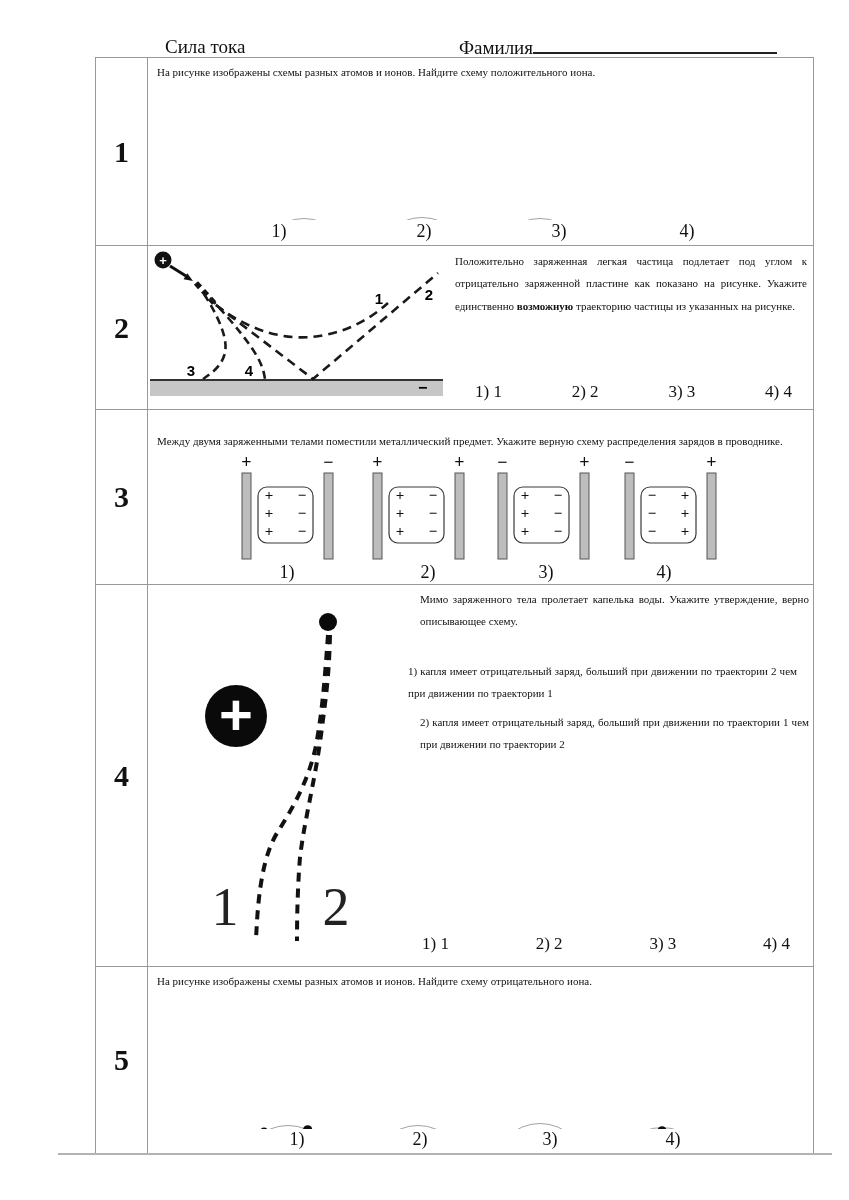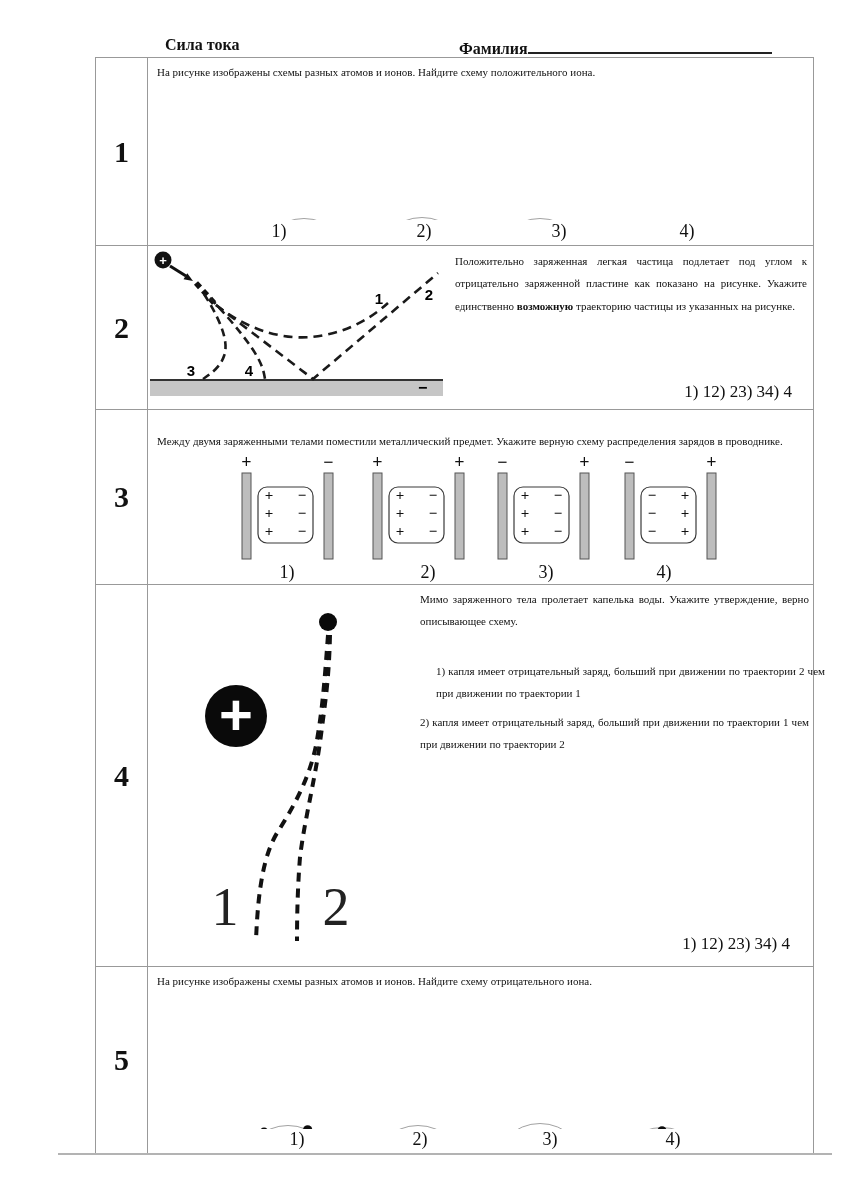--- a/index.html
+++ b/index.html
@@ -1,29 +1,29 @@
 <!DOCTYPE html>
 <html><head>
 <meta charset="utf-8">
 <style>
   html,body{margin:0;padding:0}
   body{width:849px;height:1200px;background:#fff;position:relative;
        font-family:"Liberation Serif",serif;color:#111;overflow:hidden}
   .abs{position:absolute}
-  .hdr{font-weight:bold;font-size:16px;white-space:nowrap}
+  .hdr{font-weight:normal;font-size:19px;white-space:nowrap}
   .uline{display:inline-block;width:244px;border-bottom:2px solid #222;height:16px;vertical-align:baseline}
   .tbl{position:absolute;left:95px;top:57px;width:719px;border:1px solid #999;box-sizing:border-box}
   .row{display:grid;grid-template-columns:52px 1fr;box-sizing:border-box;border-bottom:1px solid #999}
   .row:last-child{border-bottom:none}
   .cnum{border-right:1px solid #999;display:flex;align-items:center;justify-content:center;
         font-weight:bold;font-size:30px}
   .cbody{position:relative}
   .qt{font-size:11px;line-height:22.4px;text-align:justify;position:absolute}
   .optlab{position:absolute;font-size:18px;transform:translateX(-50%);white-space:nowrap}
-  .ansrow{position:absolute;display:flex;justify-content:flex-end;font-size:17px}
+  .ansrow{position:absolute;display:flex;justify-content:space-between;font-size:17px}
   .bigdig{position:absolute;font-size:54px;color:#222;transform:translateX(-50%);line-height:1}
   svg text{font-family:"Liberation Serif",serif}
   svg .sans{font-family:"Liberation Sans",sans-serif}
 </style>
 </head>
 <body>
 
 <div class="abs hdr" style="left:165px;top:36px">Сила тока</div>
 <div class="abs hdr" style="left:459px;top:36px"><span>Фамилия</span><span class="uline"></span></div>
 
@@ -189,21 +189,21 @@
       <svg class="abs" style="left:0;top:0" width="270" height="372">
         <circle cx="88" cy="131" r="31" fill="#0a0a0a"></circle>
         <text x="88" y="150" font-size="58" font-weight="bold" fill="#fff" text-anchor="middle" class="sans">+</text>
         <circle cx="180" cy="37" r="9" fill="#0a0a0a"></circle>
         <path d="M180,50 C177,90 175,120 169,155 C163,190 147,220 129,248 C117,268 110,300 108,356" fill="none" stroke="#111" stroke-width="4" stroke-dasharray="9 7"></path>
         <path d="M182,50 C181,95 177,118 173,150 C167,196 157,232 152,272 C150,297 149,325 149,356" fill="none" stroke="#111" stroke-width="4" stroke-dasharray="9 7"></path>
       </svg>
       <span class="bigdig" style="left:77px;top:295px">1</span>
       <span class="bigdig" style="left:188px;top:295px">2</span>
       <div class="qt" style="left:272px;top:3px;width:389px">Мимо заряженного тела пролетает капелька воды. Укажите утверждение, верно описывающее схему.</div>
-      <div class="qt" style="left:288px;top:75px;width:389px">1) капля имеет отрицательный заряд, больший при движении по траектории 2 чем при движении по траектории 1</div>
+      <div class="qt" style="left:260px;top:75px;width:389px">1) капля имеет отрицательный заряд, больший при движении по траектории 2 чем при движении по траектории 1</div>
       <div class="qt" style="left:272px;top:126px;width:389px">2) капля имеет отрицательный заряд, больший при движении по траектории 1 чем при движении по траектории 2</div>
       <div class="ansrow" style="left:274px;top:349px;width:368px">
         <span>1) 1</span>
         <span>2) 2</span>
         <span>3) 3</span>
         <span>4) 4</span>
       </div>
     </div>
   </div>
 

